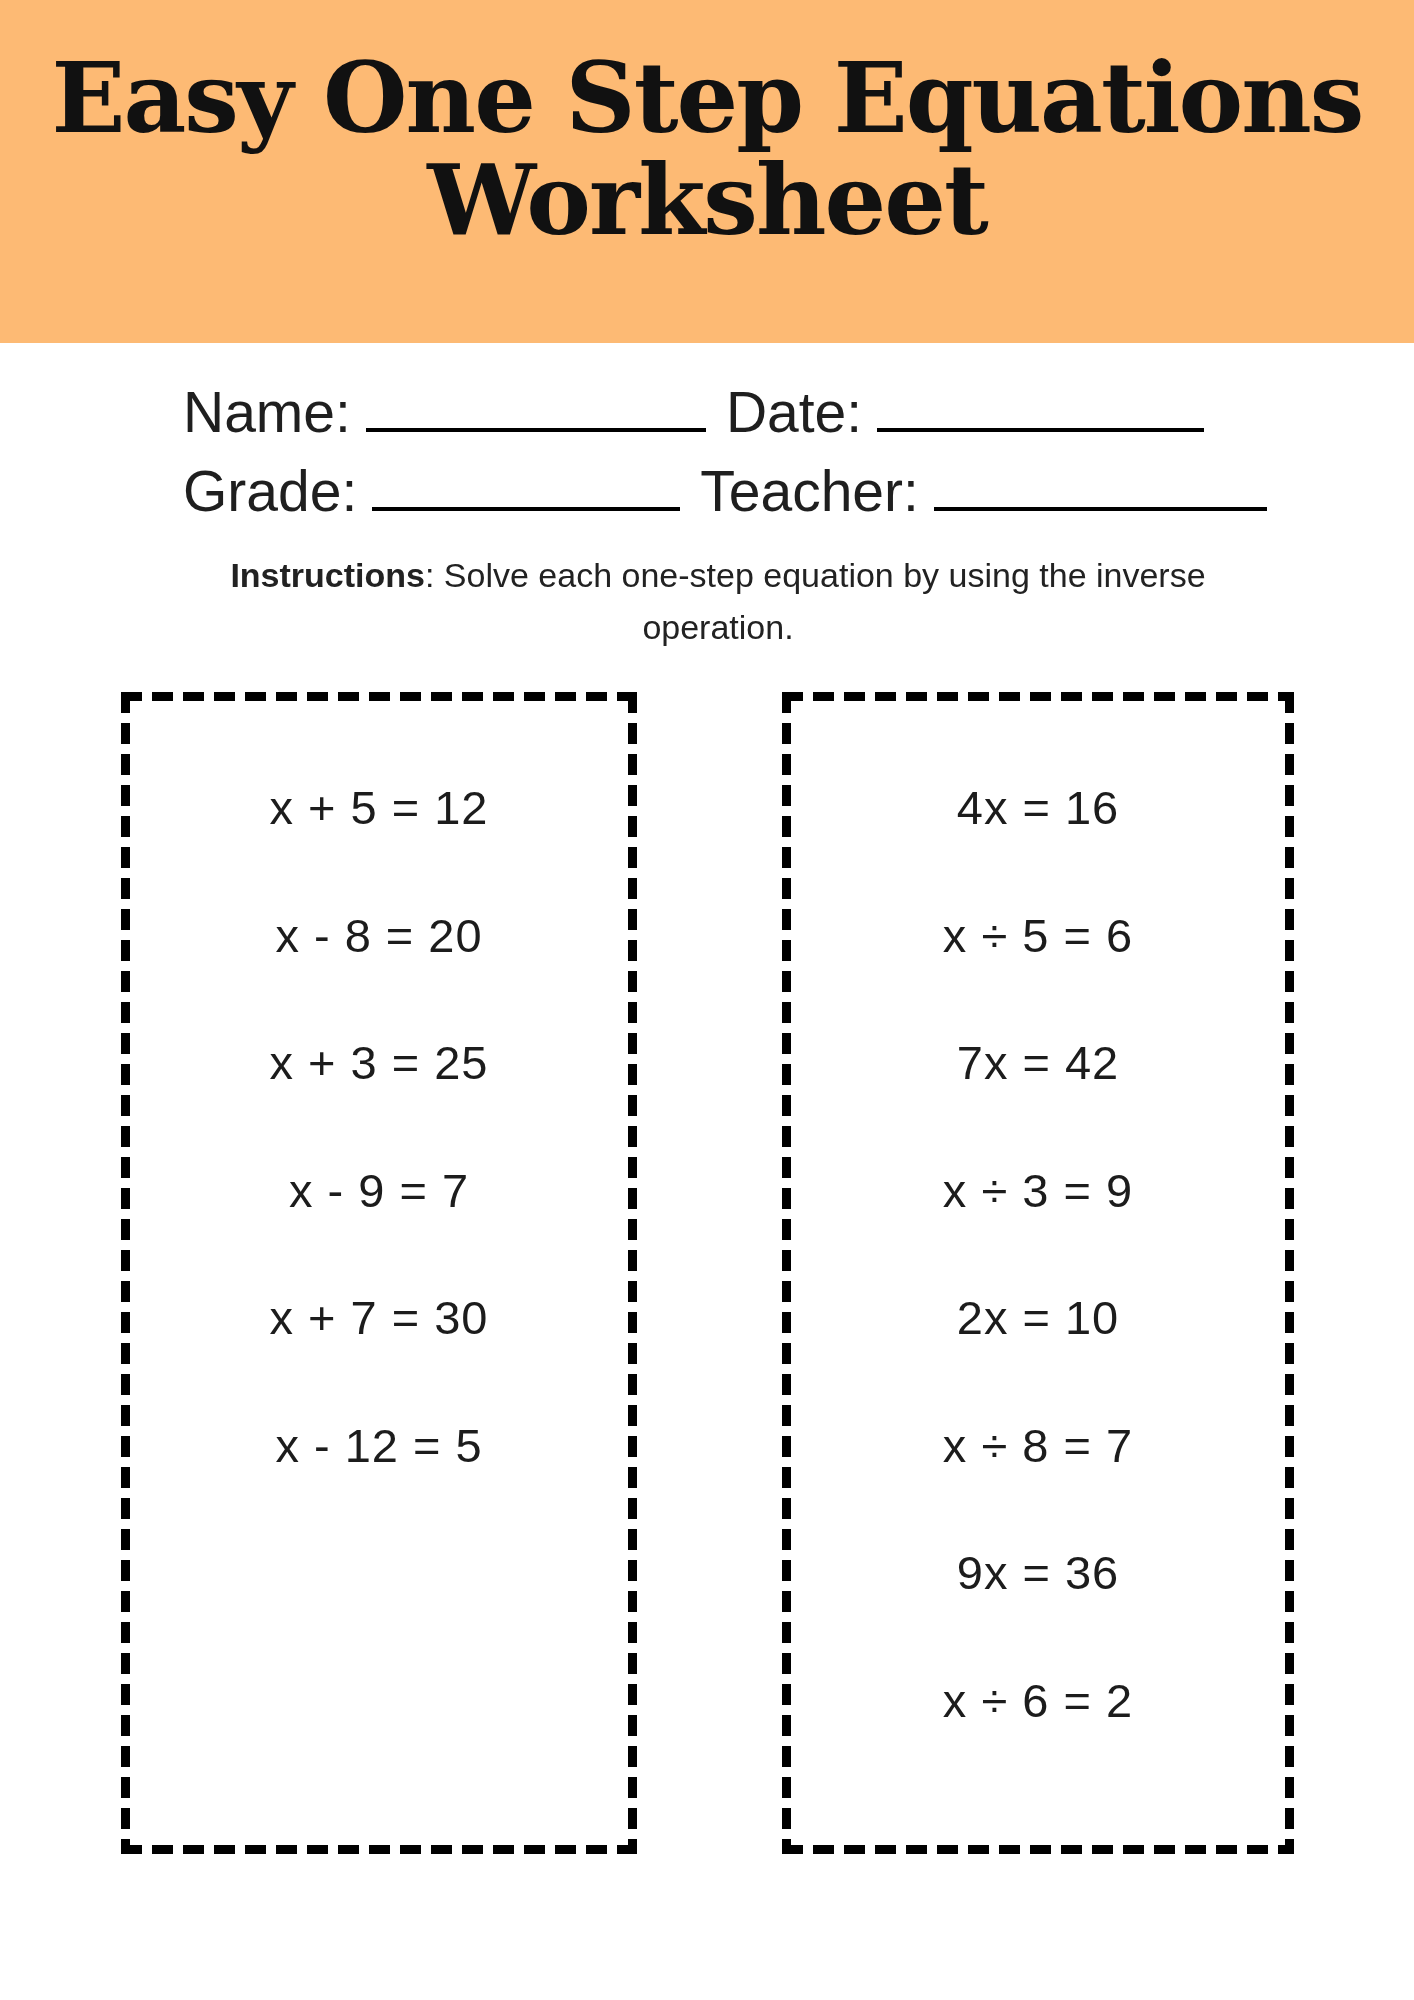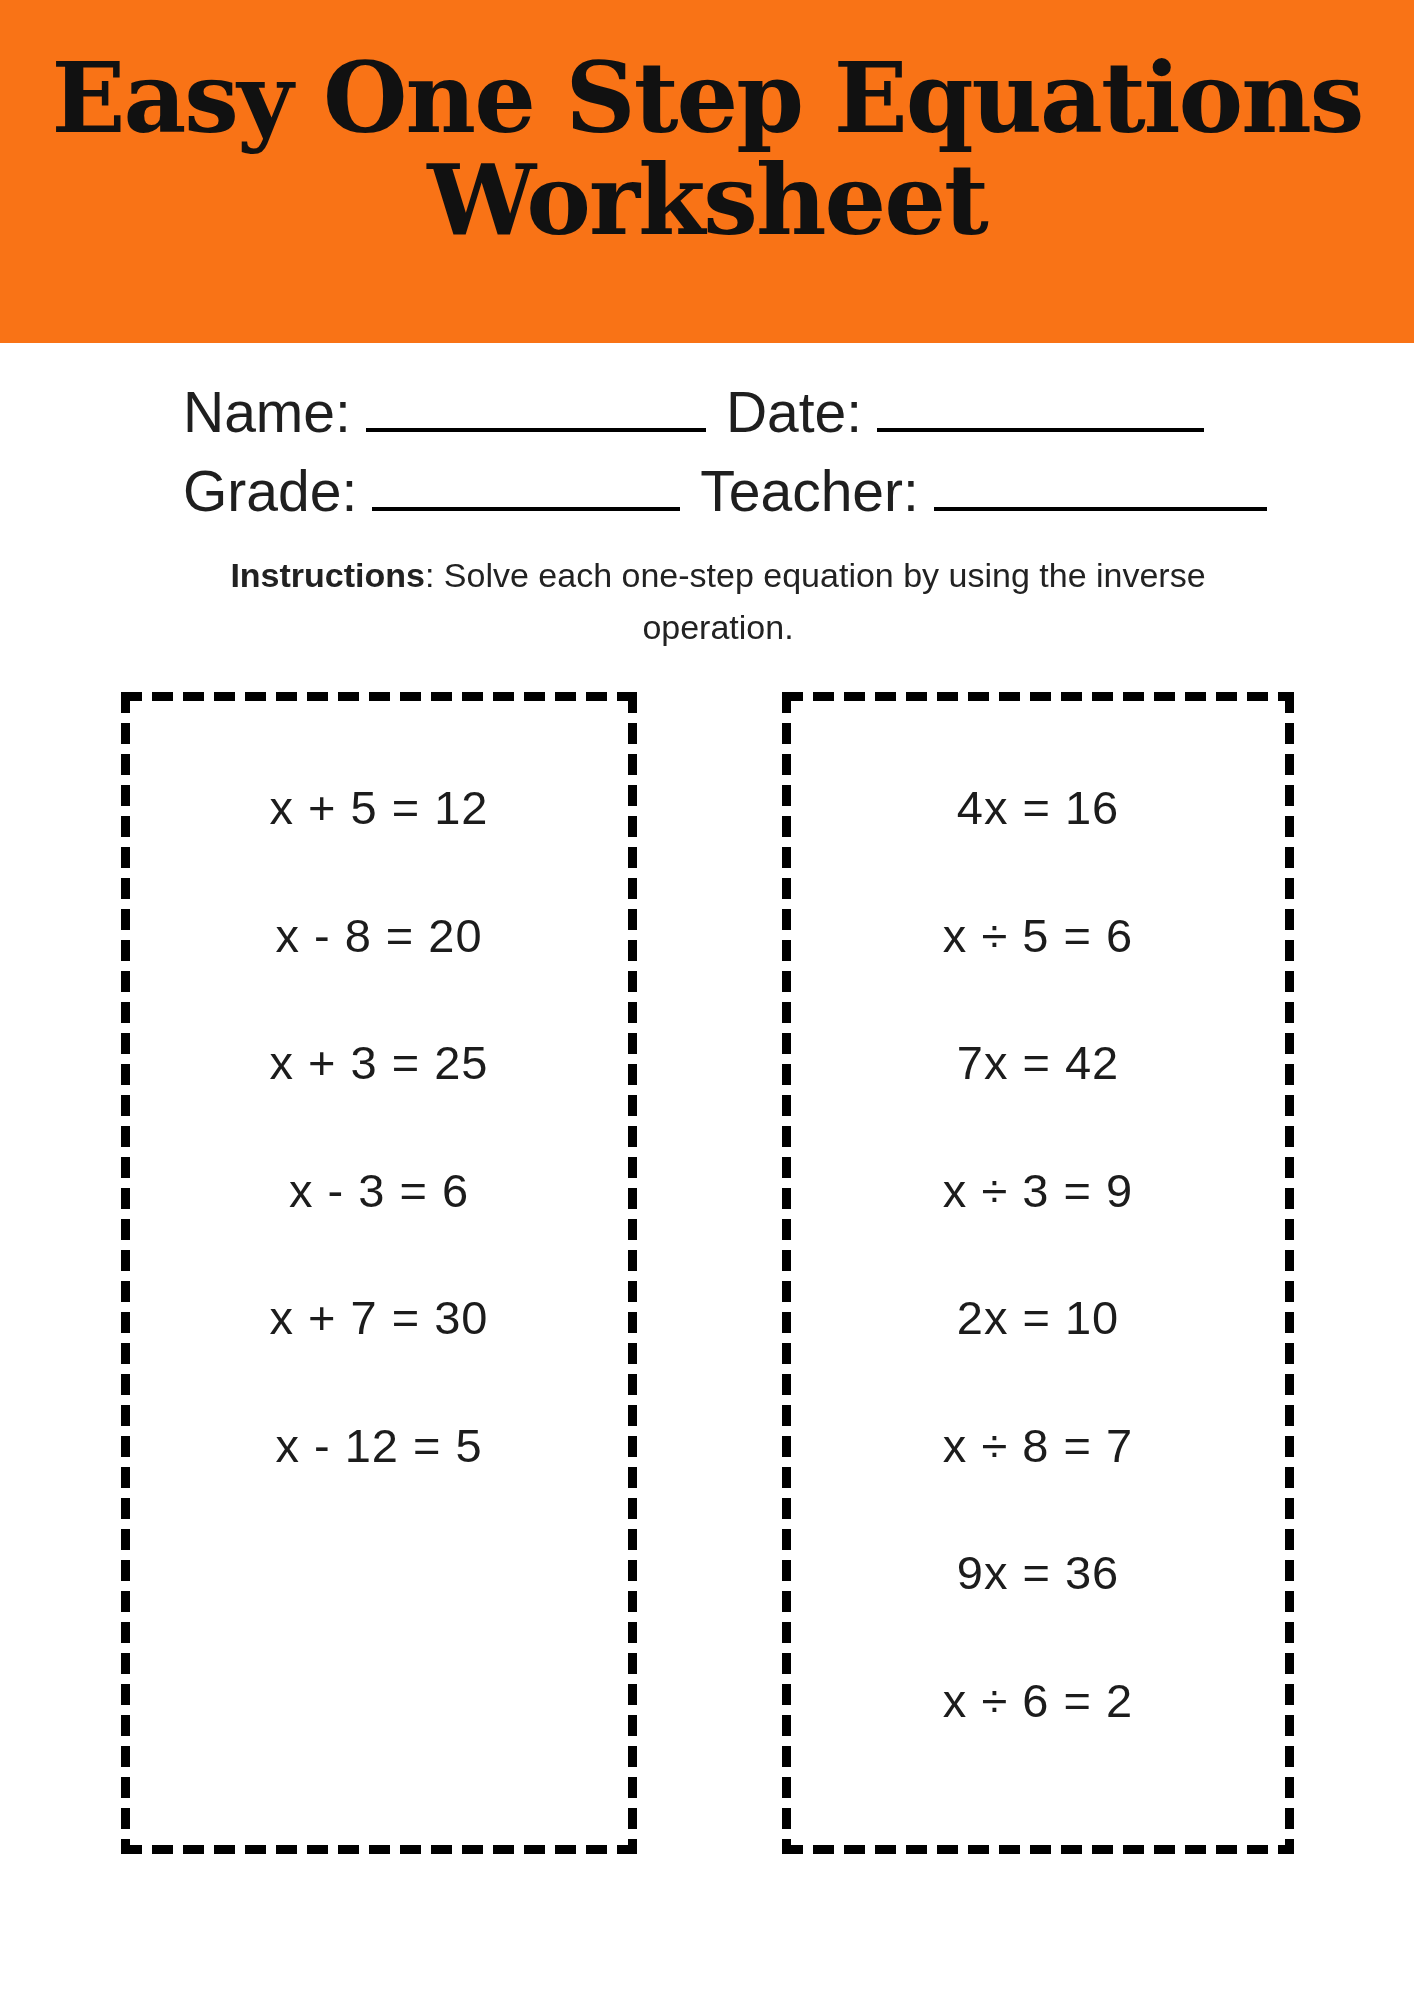--- a/index.html
+++ b/index.html
@@ -11,21 +11,21 @@
     font-family: "Liberation Sans", sans-serif;
     color: #1a1a1a;
     overflow: hidden;
     position: relative;
   }
 
   
   .banner {
     width: 100%;
     height: 343px;
-    background: #f97316;
+    background: #fdba74;
     text-align: center;
     padding-top: 48px;
   }
   .banner h1 {
     font-family: "DejaVu Serif", serif;
     font-weight: bold;
     font-size: 97px;
     line-height: 1.05;
     letter-spacing: -2px;
     color: #111111;
@@ -140,21 +140,21 @@
 <div class="boxes">
 
   <div class="dashed-box left">
     <span class="edge h top"></span>
     <span class="edge h bottom"></span>
     <span class="edge v left-e"></span>
     <span class="edge v right-e"></span>
     <div class="eq-row">x + 5 = 12</div>
     <div class="eq-row">x - 8 = 20</div>
     <div class="eq-row">x + 3 = 25</div>
-    <div class="eq-row">x - 3 = 6</div>
+    <div class="eq-row">x - 9 = 7</div>
     <div class="eq-row">x + 7 = 30</div>
     <div class="eq-row">x - 12 = 5</div>
   </div>
 
   <div class="dashed-box right">
     <span class="edge h top"></span>
     <span class="edge h bottom"></span>
     <span class="edge v left-e"></span>
     <span class="edge v right-e"></span>
     <div class="eq-row">4x = 16</div>

